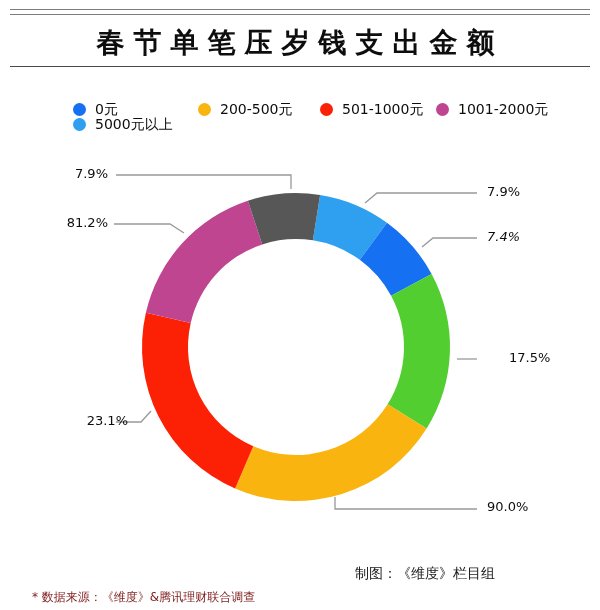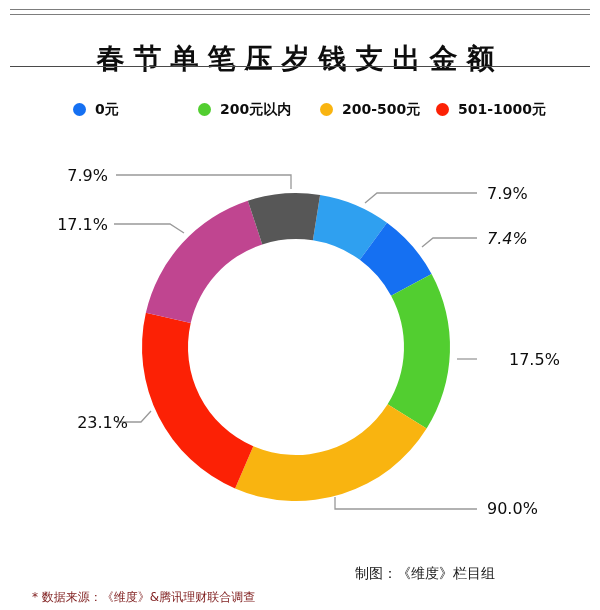--- a/index.html
+++ b/index.html
@@ -5,43 +5,42 @@
   html,body{margin:0;padding:0;}
   body{
     width:600px;height:610px;background:#ffffff;overflow:hidden;position:relative;
     font-family:"DejaVu Sans","Liberation Sans",sans-serif;color:#111;
   }
   .rule-double{
     position:absolute;left:10px;right:10px;top:9px;height:3.5px;
     border-top:1.5px solid #7d7d7d;border-bottom:1.5px solid #7d7d7d;
   }
   .title{
-    position:absolute;left:0;right:0;top:24px;margin:16px;text-align:center;
+    position:absolute;left:0;right:0;top:24px;margin:0;text-align:center;
     font-family:"DejaVu Serif","Liberation Serif",serif;
     font-size:28px;font-weight:bold;letter-spacing:9px;color:#0d0d0d;
   }
   .rule-single{
     position:absolute;left:10px;right:10px;top:66px;height:0;
     border-top:1.5px solid #4a4a4a;
   }
   .legend{
     position:absolute;left:73px;top:102px;
     display:grid;grid-template-columns:125px 122px 116px auto;
     row-gap:0;
-    font-weight:bold;
   }
   .legend-item{display:flex;align-items:center;height:15px;}
   .legend-dot{
     width:13px;height:13px;border-radius:50%;flex:0 0 13px;margin-right:9px;
     background:#ccc;
   }
   .legend-label{font-size:14px;color:#0d0d0d;white-space:nowrap;}
   #chart-svg{position:absolute;left:0;top:0;}
   .callout{
-    position:absolute;font-size:16px;font-weight:500;color:#0d0d0d;white-space:nowrap;
+    position:absolute;font-size:13px;font-weight:500;color:#0d0d0d;white-space:nowrap;
   }
   .co0{left:487px;top:184px;}
   .co1{left:487px;top:229px;font-style:italic;}
   .co2{left:509px;top:350px;}
   .co3{left:487px;top:499px;}
   .co4{right:472px;top:413px;}
   .co5{right:492px;top:215px;text-align:right;}
   .co6{right:492px;top:166px;text-align:right;}
   .footer-source{position:absolute;left:32px;top:589px;font-size:12px;font-weight:500;color:#7f1d1d;white-space:nowrap;}
   .footer-credit{position:absolute;left:355px;top:565px;font-size:14px;font-weight:500;color:#1a1a1a;white-space:nowrap;}
@@ -54,30 +53,34 @@
   <div class="rule-double"></div>
   <h1 class="title">春节单笔压岁钱支出金额</h1>
   <div class="rule-single"></div>
 
   <div class="legend">
     <div class="legend-item">
       <span class="legend-dot" style="background: rgb(21, 112, 242);"></span>
       <span class="legend-label">0元</span>
     </div>
     <div class="legend-item">
-      <span class="legend-dot" style="background: rgb(82, 206, 48);"></span>
-      <span class="legend-label">200元以内</span>
-    </div>
-    <div class="legend-item">
       <span class="legend-dot" style="background: rgb(249, 180, 16);"></span>
       <span class="legend-label">200-500元</span>
     </div>
     <div class="legend-item">
       <span class="legend-dot" style="background: rgb(252, 33, 5);"></span>
       <span class="legend-label">501-1000元</span>
+    </div>
+    <div class="legend-item">
+      <span class="legend-dot" style="background: rgb(192, 69, 144);"></span>
+      <span class="legend-label">1001-2000元</span>
+    </div>
+    <div class="legend-item">
+      <span class="legend-dot" style="background: rgb(47, 160, 240);"></span>
+      <span class="legend-label">5000元以上</span>
     </div>
   </div>
 
   <svg id="chart-svg" width="600" height="610" viewBox="0 0 600 610">
       <path d="M320.09,194.90 A154,154 0 0 1 386.99,222.75 L359.81,259.87 A108,108 0 0 0 312.89,240.33 Z" fill="#2fa0f0"></path>
       <path d="M386.99,222.75 A154,154 0 0 1 431.60,274.01 L391.10,295.81 A108,108 0 0 0 359.81,259.87 Z" fill="#1570f2"></path>
       <path d="M431.60,274.01 A154,154 0 0 1 426.61,428.60 L387.59,404.22 A108,108 0 0 0 391.10,295.81 Z" fill="#52ce30"></path>
       <path d="M426.61,428.60 A154,154 0 0 1 235.09,488.44 L253.29,446.19 A108,108 0 0 0 387.59,404.22 Z" fill="#f9b410"></path>
       <path d="M235.09,488.44 A154,154 0 0 1 145.87,312.68 L190.72,322.93 A108,108 0 0 0 253.29,446.19 Z" fill="#fc2105"></path>
       <path d="M145.87,312.68 A154,154 0 0 1 247.86,200.72 L262.24,244.41 A108,108 0 0 0 190.72,322.93 Z" fill="#c04590"></path>
@@ -89,19 +92,19 @@
       <polyline points="151,411 141,422 116,422" fill="none" stroke="#999999" stroke-width="1.3"></polyline>
       <polyline points="184,233 170,224 114,224" fill="none" stroke="#999999" stroke-width="1.3"></polyline>
       <polyline points="291,189 291,175 116,175" fill="none" stroke="#999999" stroke-width="1.3"></polyline>
     </svg>
 
   <div class="callout co0">7.9%</div>
   <div class="callout co1">7.4%</div>
   <div class="callout co2">17.5%</div>
   <div class="callout co3">90.0%</div>
   <div class="callout co4">23.1%</div>
-  <div class="callout co5">17.1%</div>
+  <div class="callout co5">81.2%</div>
   <div class="callout co6">7.9%</div>
 
   <div class="footer-source">* 数据来源：《维度》&amp;腾讯理财联合调查</div>
   <div class="footer-credit">制图：《维度》栏目组</div>
 
 </div>
 
 </body></html>

